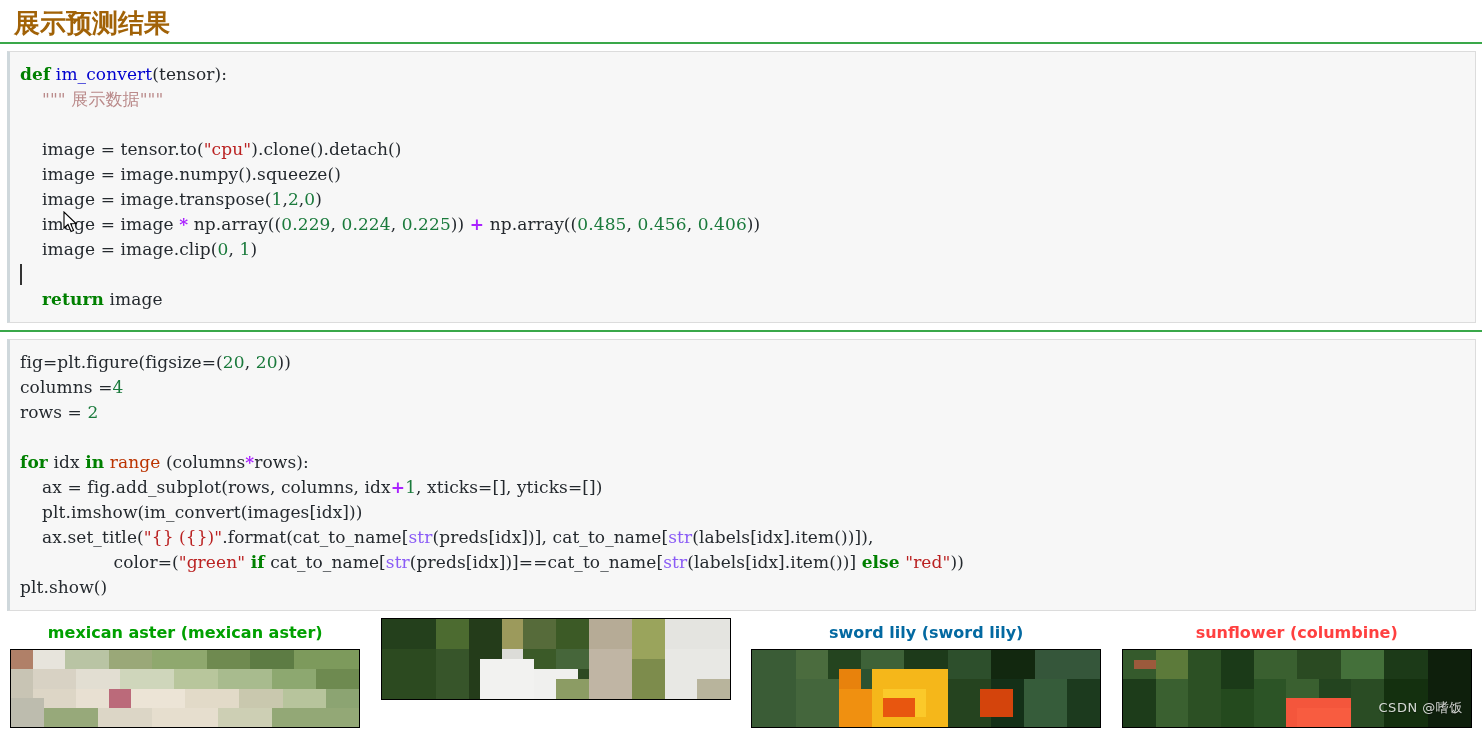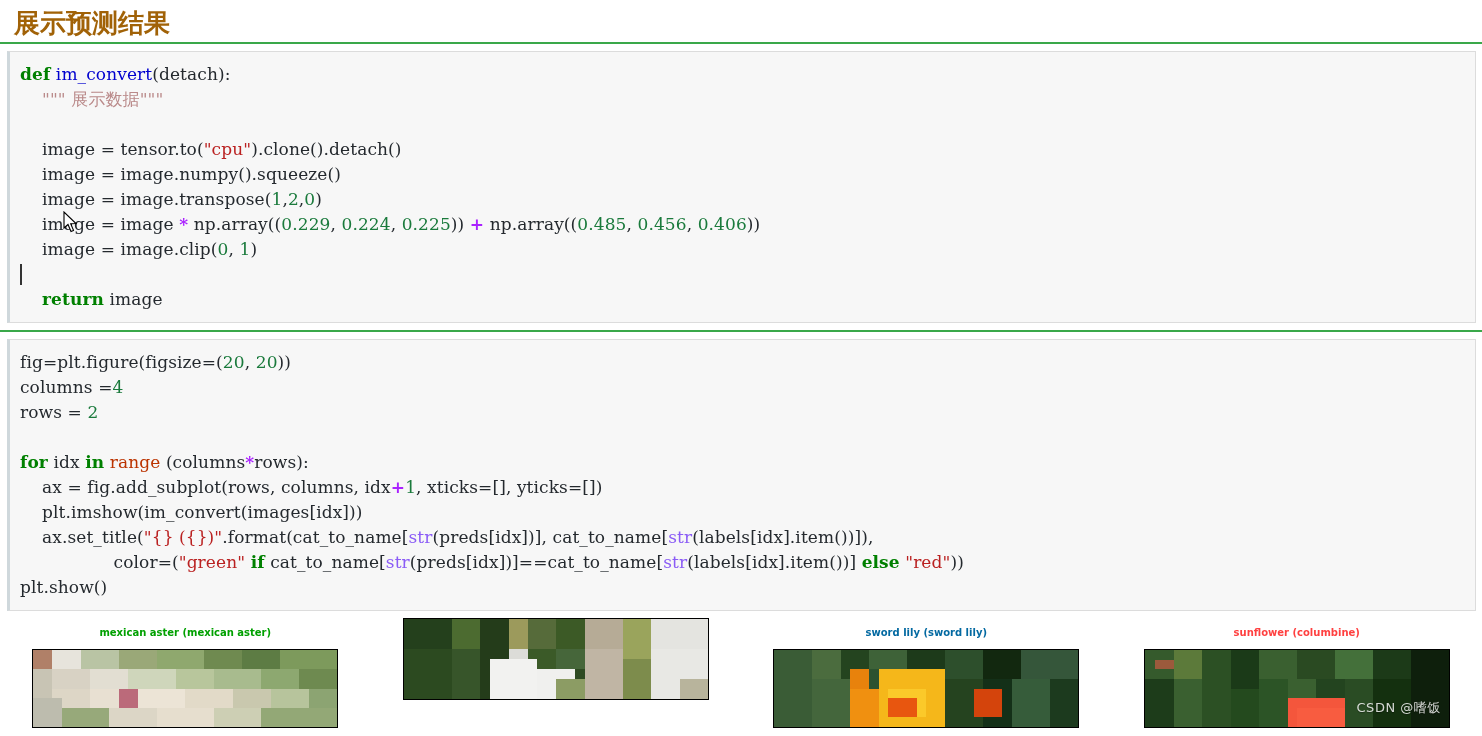--- a/index.html
+++ b/index.html
@@ -106,29 +106,29 @@
   }
   .subplot {
     width: 370.5px;
     box-sizing: border-box;
     display: flex;
     flex-direction: column;
     align-items: center;
   }
   .subplot-title {
     font-family: "DejaVu Sans", "Liberation Sans", sans-serif;
-    font-size: 10px;
+    font-size: 16px;
     font-weight: bold;
     line-height: 20px;
     margin: 5px 0 6px 0;
     text-align: center;
     white-space: nowrap;
   }
   .thumb {
-    width: 306px;
+    width: 350px;
     height: 82px;
     border: 1px solid #000;
     box-sizing: border-box;
     position: relative;
     overflow: hidden;
     image-rendering: pixelated;
   }
   .thumb svg { display: block; width: 100%; height: 100%; }
 
   .watermark {
@@ -149,21 +149,21 @@
 
 <div class="page">
 
   <div class="heading-wrap">
     <h1 class="heading">展示预测结果</h1>
   </div>
 
   <div class="cell-sep" style="background: rgb(58, 168, 74);"></div>
 
   <div class="code-cell">
-    <pre class="code"><span class="k">def</span> <span class="fn">im_convert</span><span class="p">(detach):</span>
+    <pre class="code"><span class="k">def</span> <span class="fn">im_convert</span><span class="p">(tensor):</span>
     <span class="doc">""" 展示数据"""</span>
 
     <span class="p">image = tensor.to(</span><span class="s">"cpu"</span><span class="p">).clone().detach()</span>
     <span class="p">image = image.numpy().squeeze()</span>
     <span class="p">image = image.transpose(</span><span class="n">1</span><span class="p">,</span><span class="n">2</span><span class="p">,</span><span class="n">0</span><span class="p">)</span>
     <span class="p">image = image </span><span class="op">*</span><span class="p"> np.array((</span><span class="n">0.229</span><span class="p">, </span><span class="n">0.224</span><span class="p">, </span><span class="n">0.225</span><span class="p">)) </span><span class="op">+</span><span class="p"> np.array((</span><span class="n">0.485</span><span class="p">, </span><span class="n">0.456</span><span class="p">, </span><span class="n">0.406</span><span class="p">))</span>
     <span class="p">image = image.clip(</span><span class="n">0</span><span class="p">, </span><span class="n">1</span><span class="p">)</span>
 <span class="caret"></span>
     <span class="k">return</span> <span class="p">image</span></pre>
   </div>

